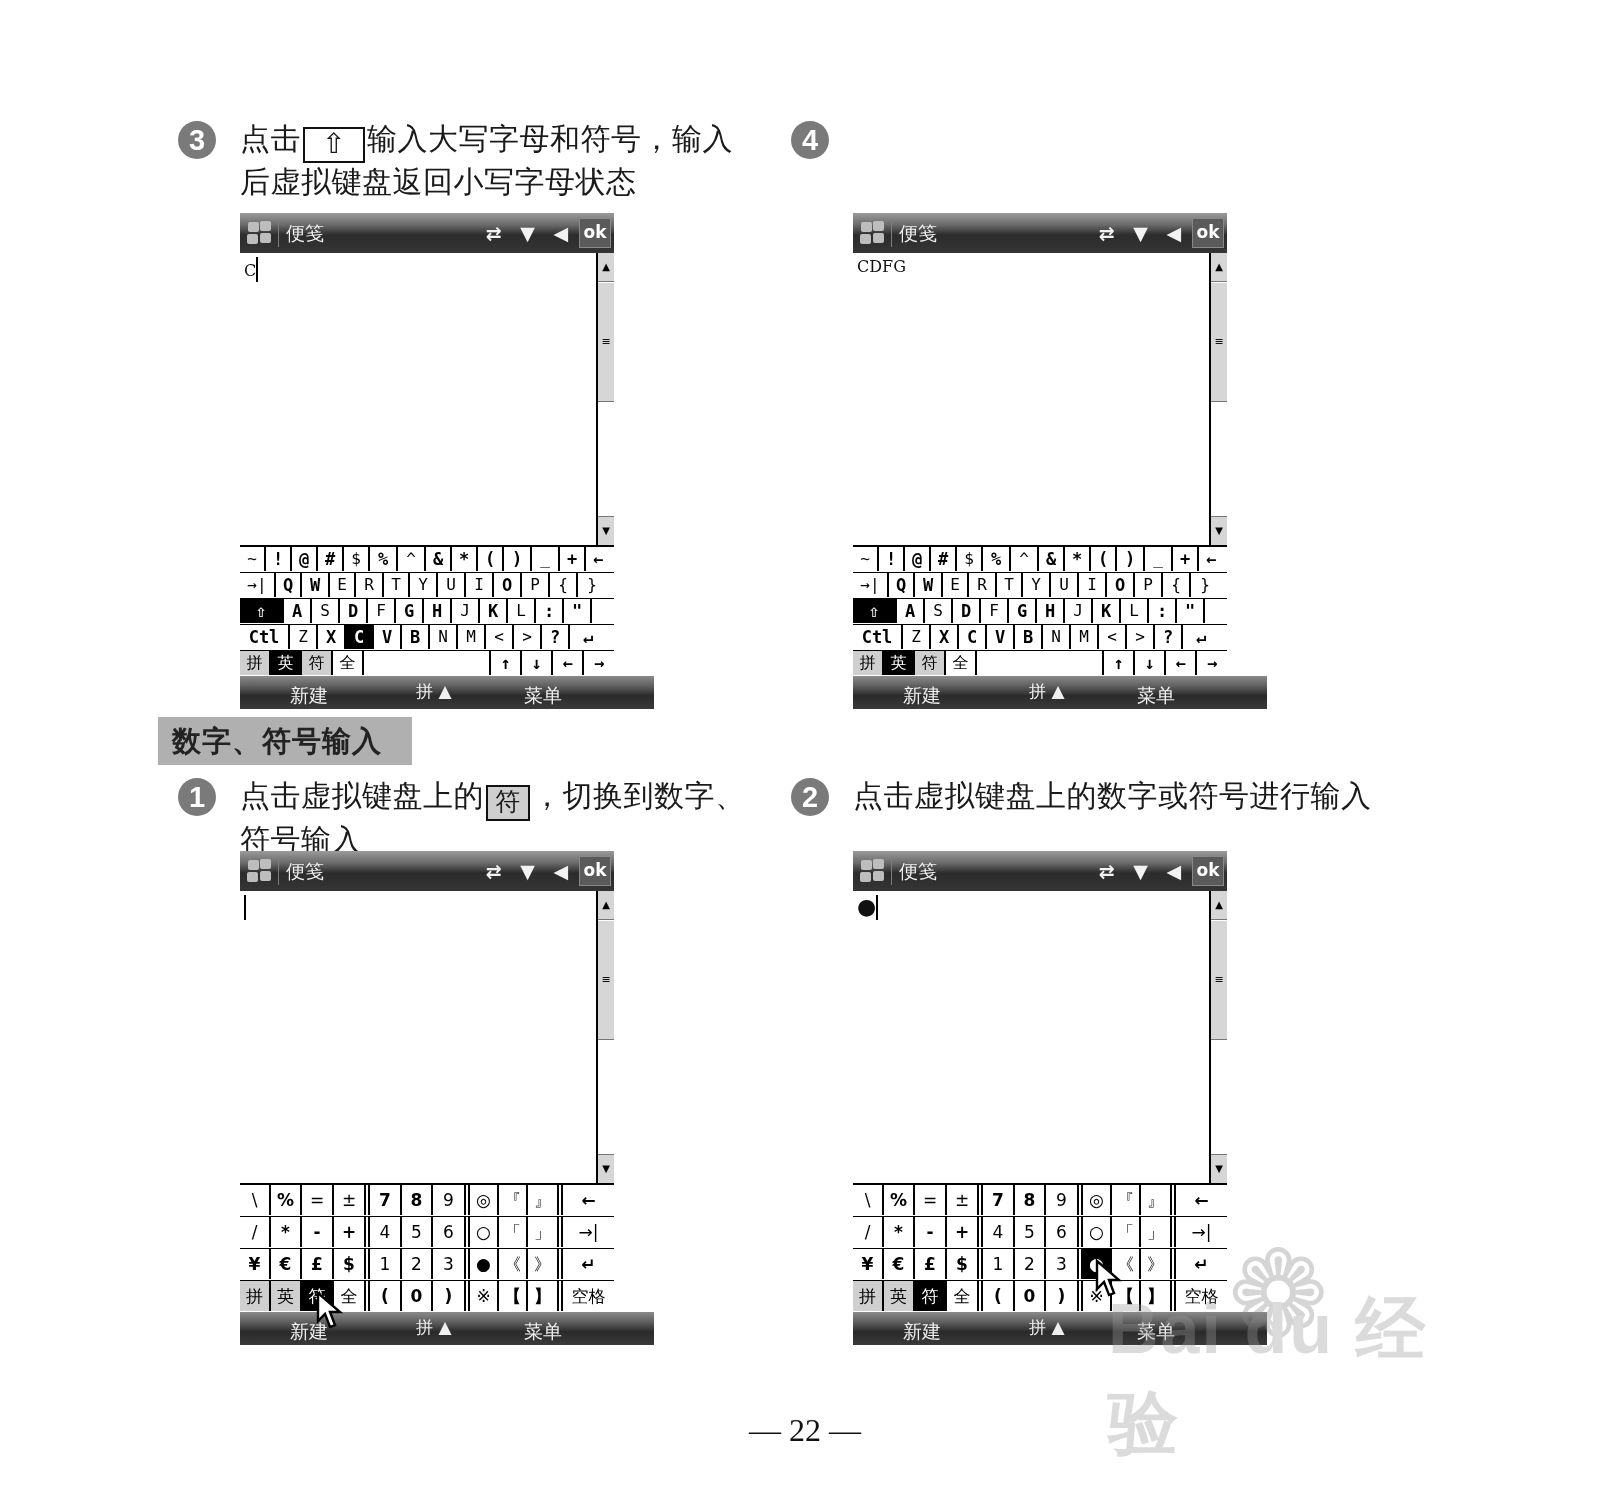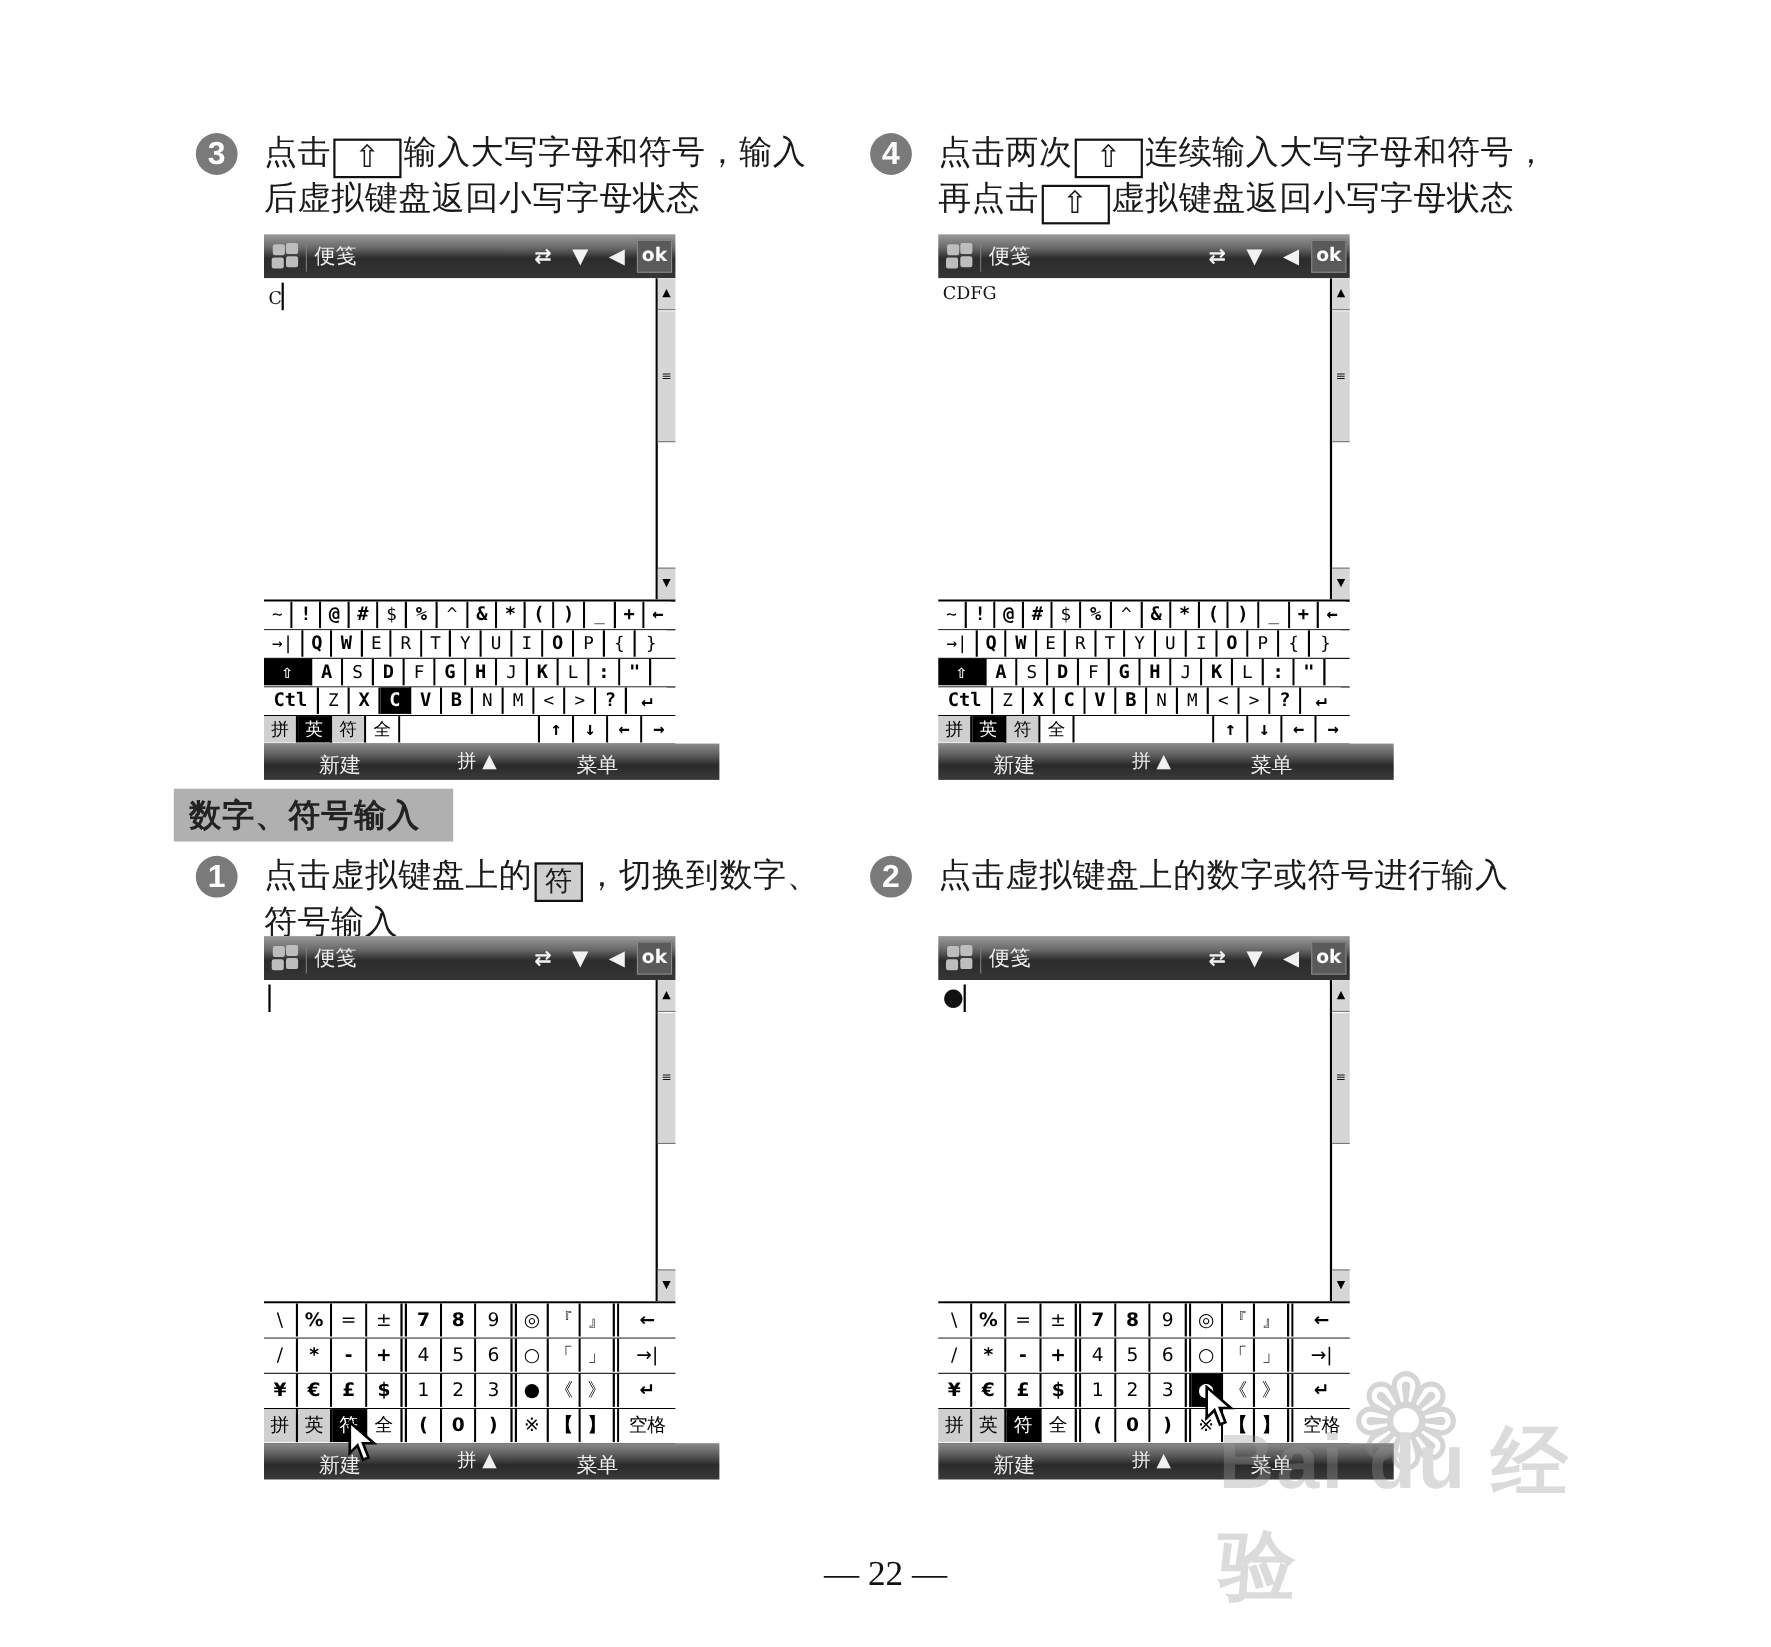--- a/index.html
+++ b/index.html
@@ -89,24 +89,20 @@
 <div class="step" style="left:178px; top:120px;">
   <div class="step-num">3</div>
   <div class="step-text">
     <span>点击</span><span class="kbox shift">⇧</span><span>输入大写字母和符号，输入</span><br>
     <span>后虚拟键盘返回小写字母状态</span>
   </div>
 </div>
 
 <div class="step" style="left:791px; top:120px;">
   <div class="step-num">4</div>
-  <div class="step-text">
-    <span>点击两次</span><span class="kbox shift">⇧</span><span>连续输入大写字母和符号，</span><br>
-    <span>再点击</span><span class="kbox shift">⇧</span><span>虚拟键盘返回小写字母状态</span>
-  </div>
 </div>
 
 <div class="section">数字、符号输入</div>
 
 <div class="step" style="left:178px; top:777px;">
   <div class="step-num">1</div>
   <div class="step-text">
     <span>点击虚拟键盘上的</span><span class="kbox fu">符</span><span>，切换到数字、</span><br>
     <span>符号输入</span>
   </div>

